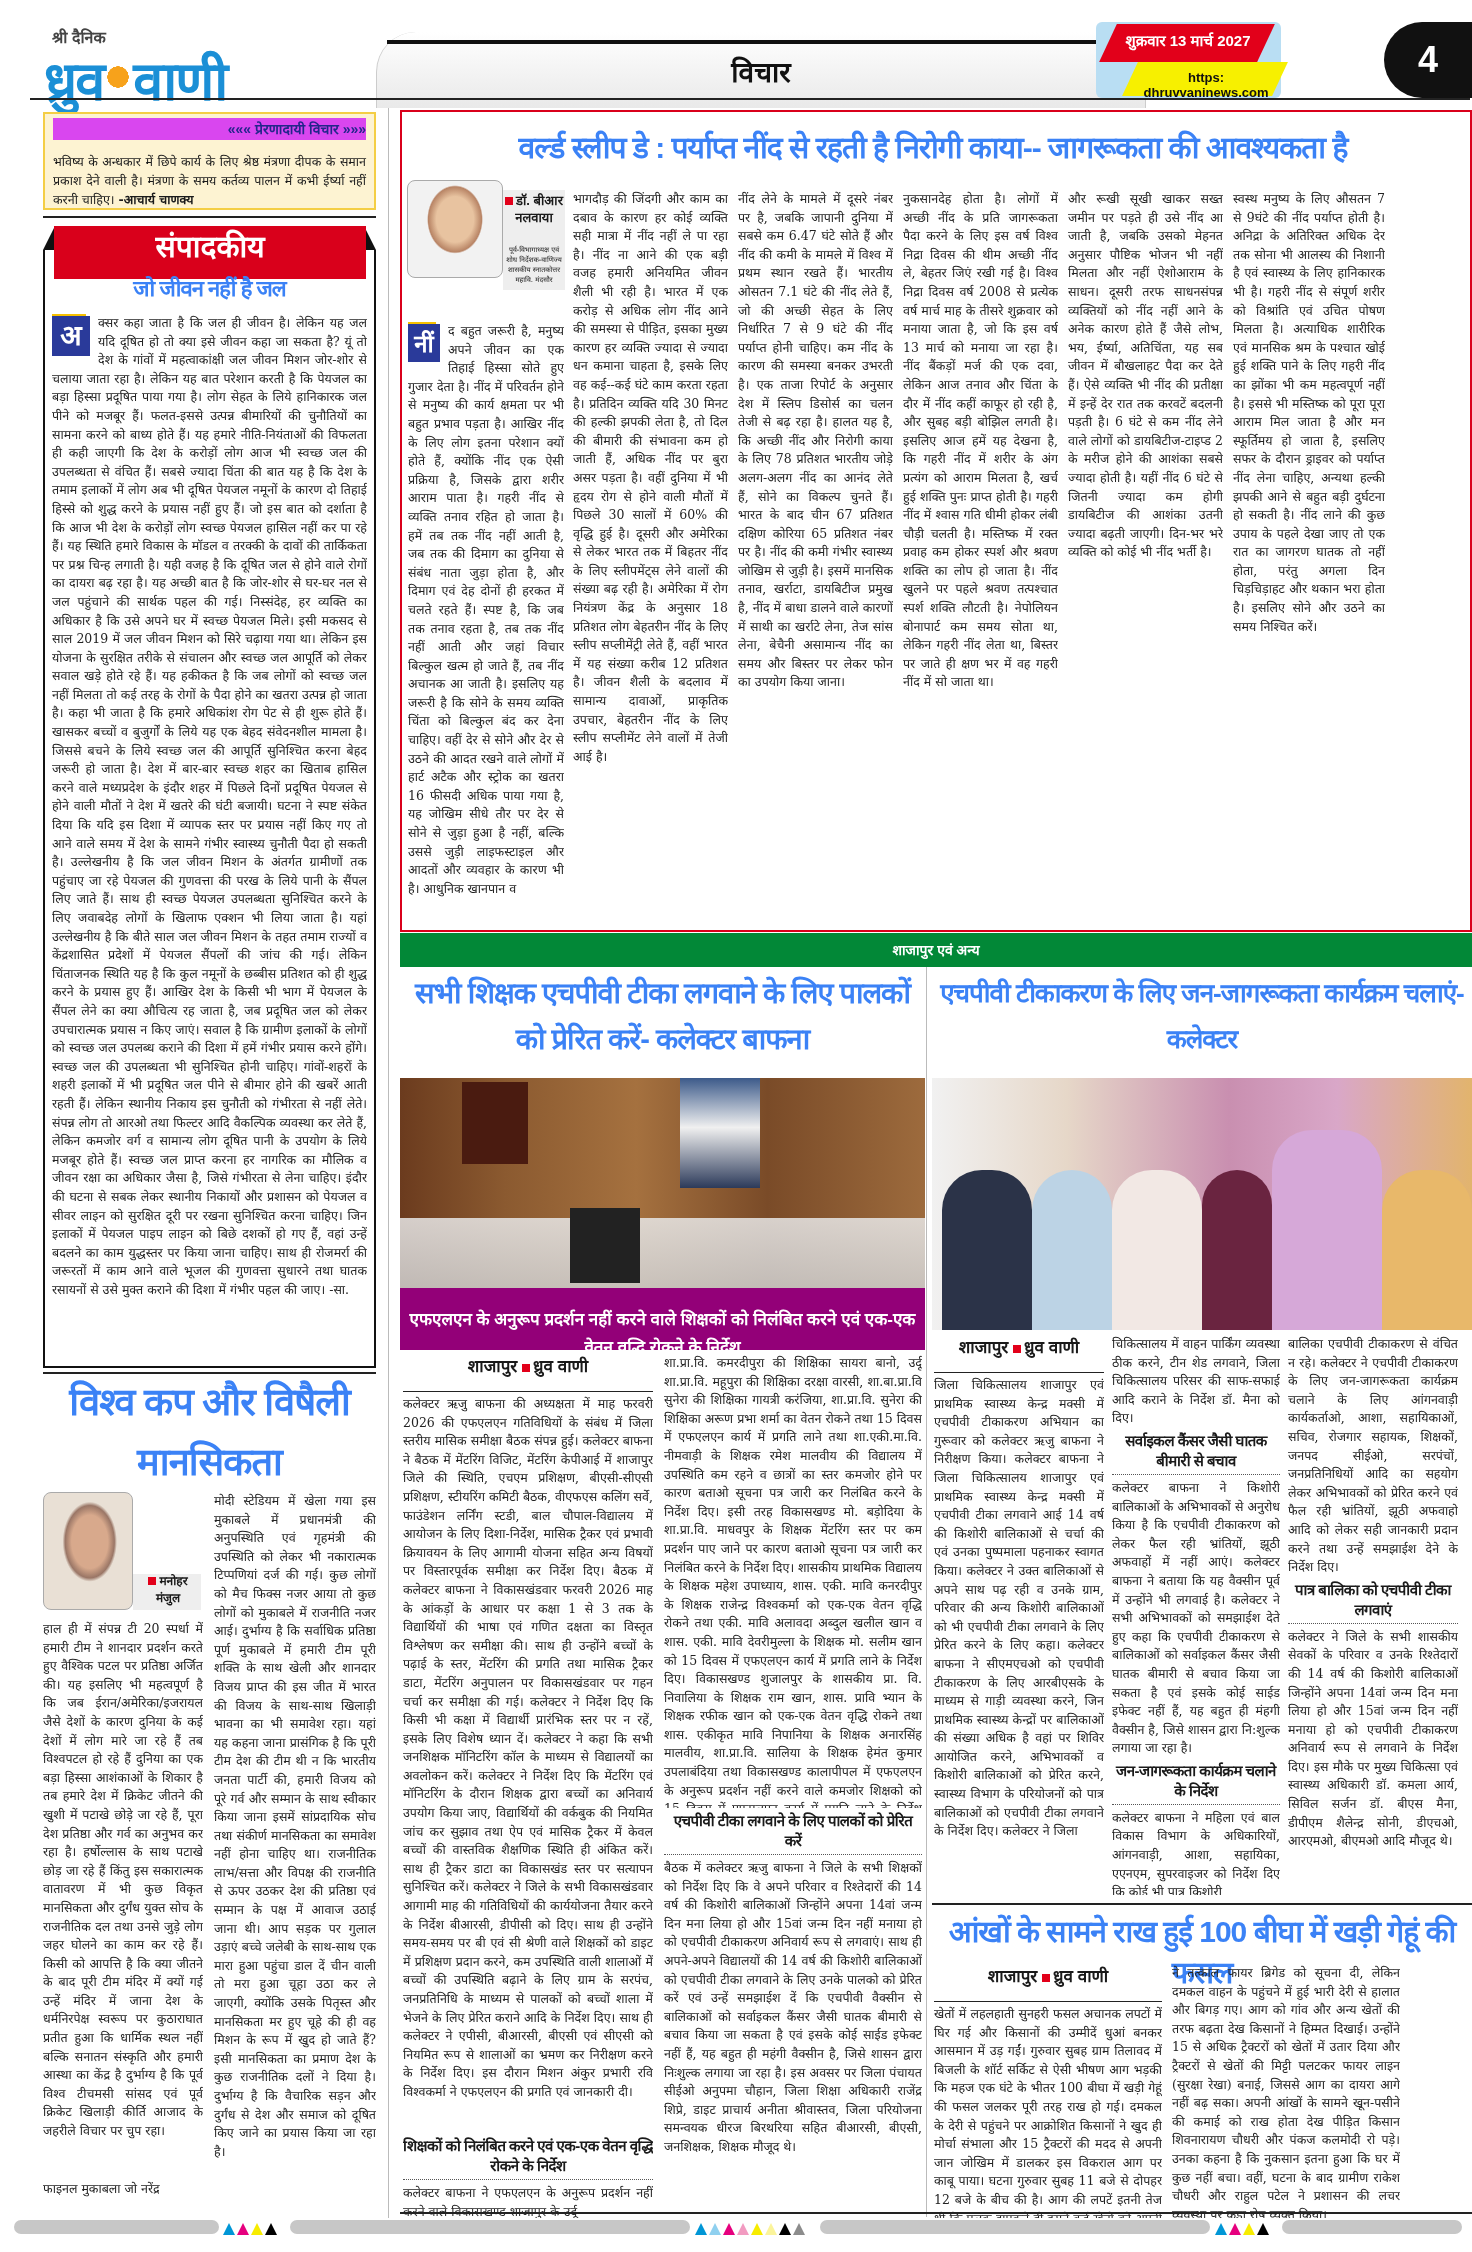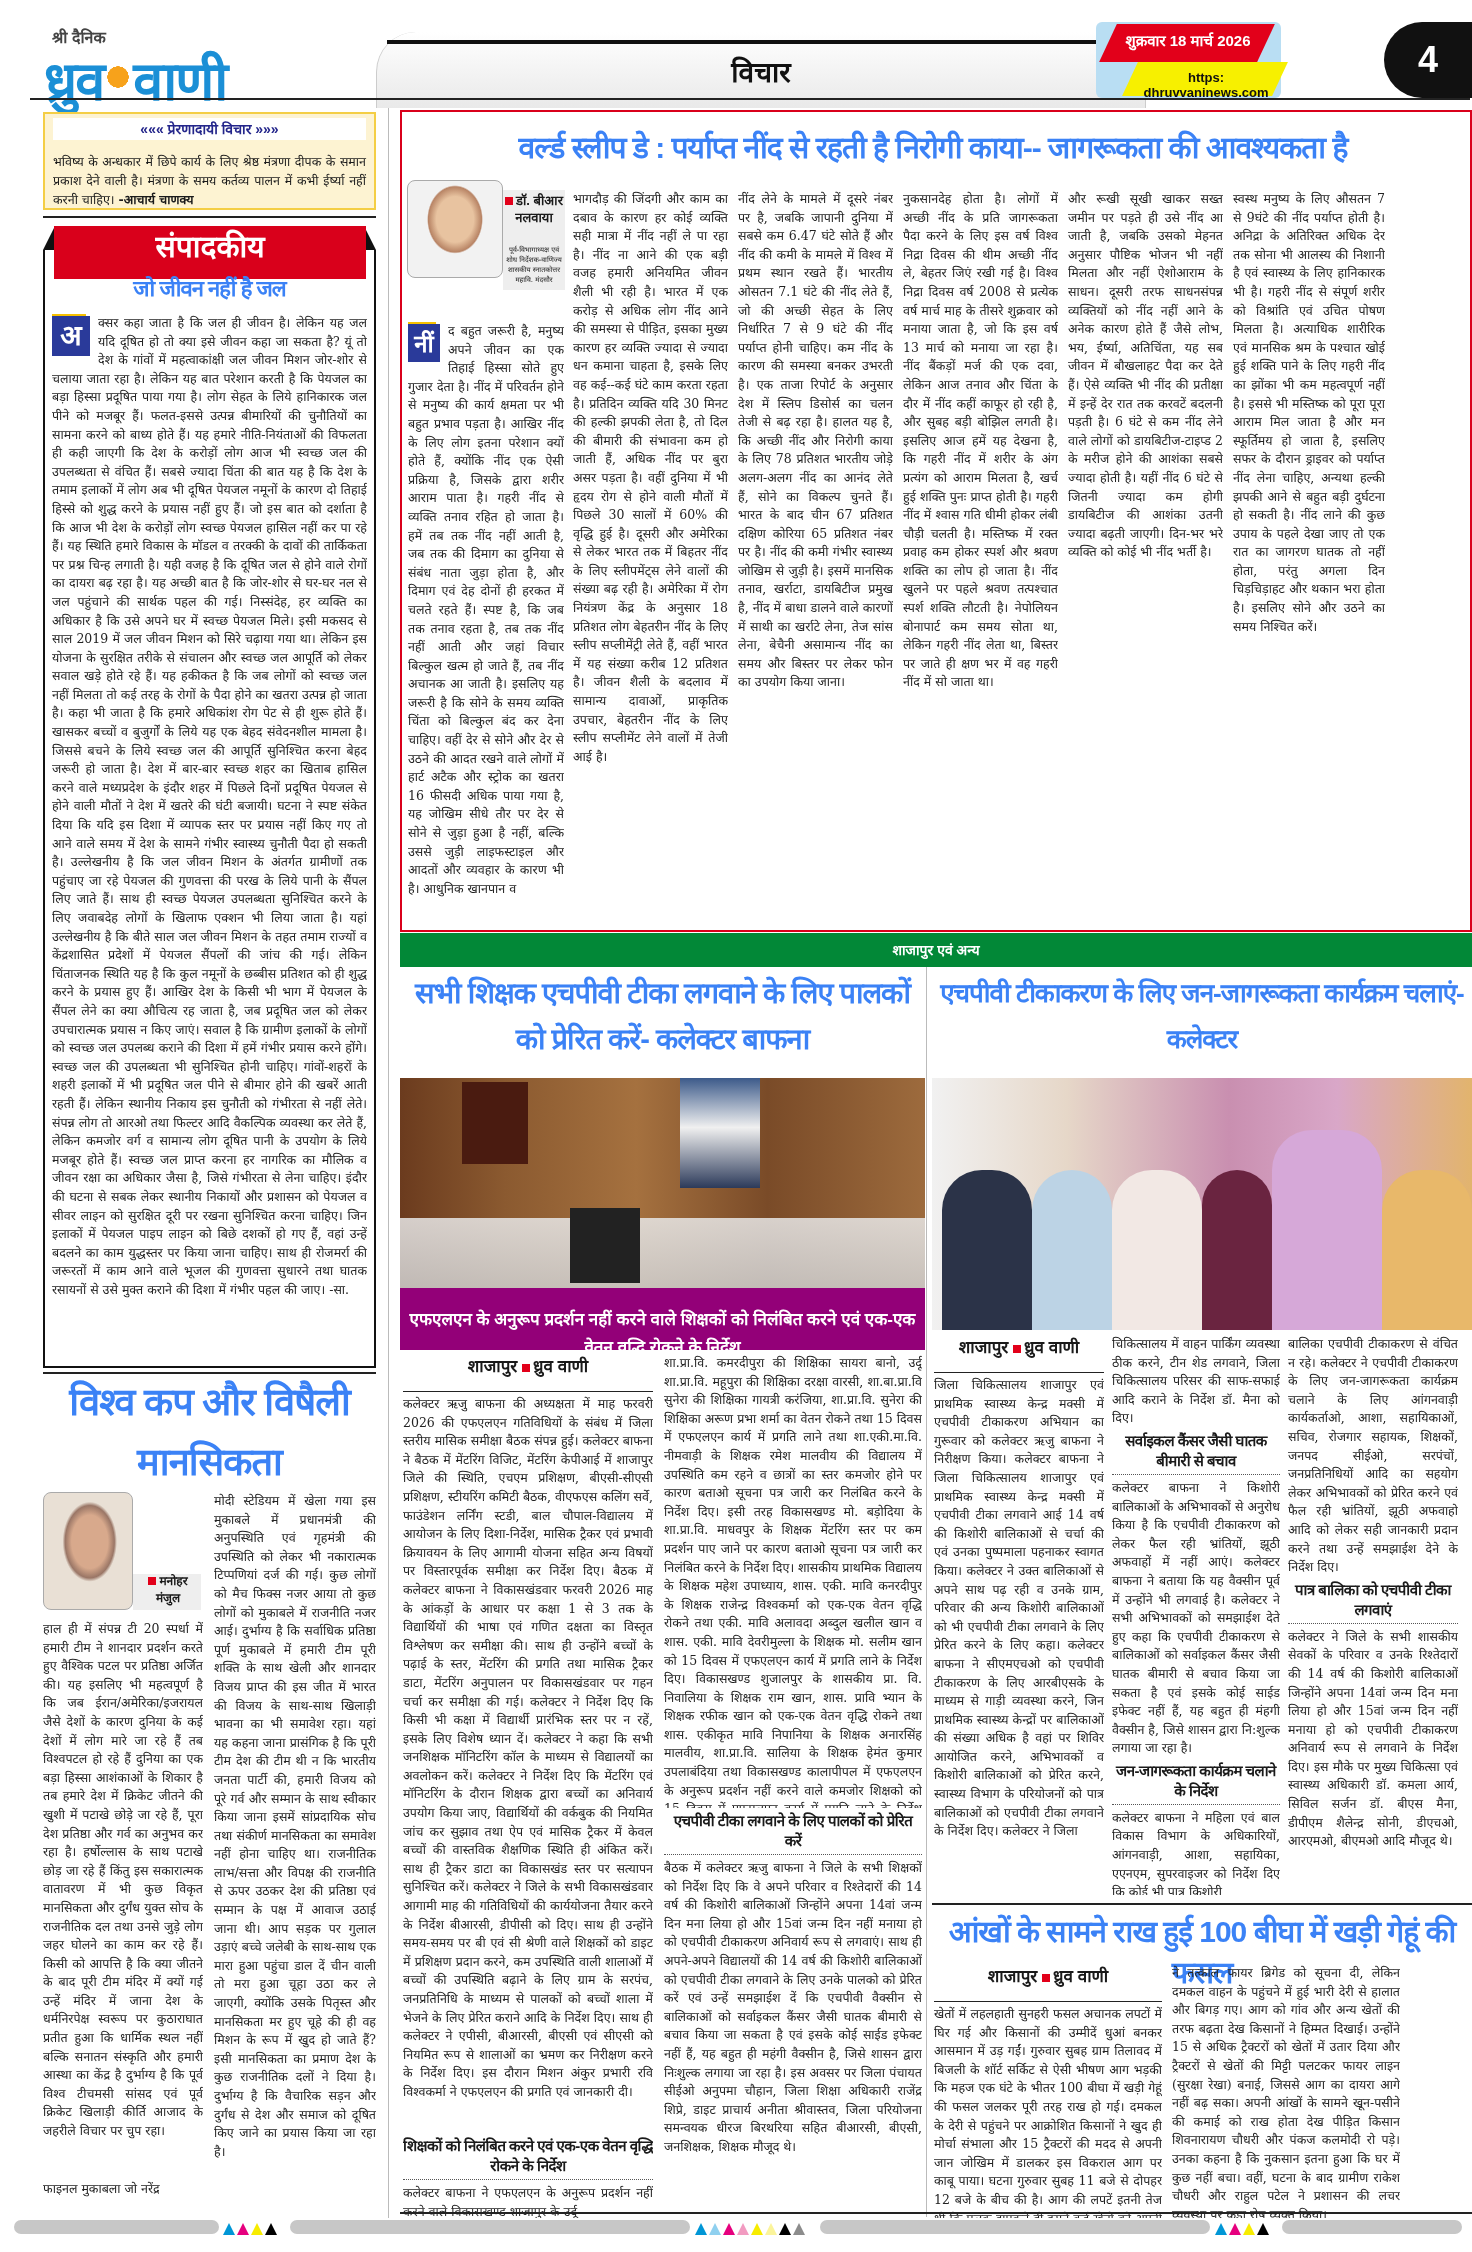--- a/index.html
+++ b/index.html
@@ -18,21 +18,21 @@
 #hdr-tab .title{position:absolute;left:0;right:0;top:20px;text-align:center;font-size:28px;font-family:"Liberation Sans",sans-serif;font-weight:bold;color:#111}
 #hdr-line{left:30px;top:98px;width:1440px;height:2px;background:#222}
 #date-box{left:1096px;top:22px;width:185px;height:76px;background:#b9def3;border-radius:6px}
 #date-red{left:1108px;top:24px;width:158px;height:38px;background:#e2001a;transform:skewX(-25deg);}
 #date-red-t{left:1108px;top:30px;width:160px;text-align:center;color:#fff;font-size:15px;font-family:"Liberation Sans",sans-serif;font-weight:bold}
 #date-yel{left:1130px;top:62px;width:150px;height:34px;background:#f7f000;transform:skewX(-25deg)}
 #date-yel-t{left:1126px;top:70px;width:160px;text-align:center;color:#111;font-size:13px;font-family:"Liberation Sans",sans-serif;font-weight:bold}
 #page-no{left:1384px;top:22px;width:88px;height:76px;background:#111;border-radius:44px 0 0 44px;color:#fff;font-family:"Liberation Sans",sans-serif;font-weight:bold;font-size:36px;text-align:center;line-height:76px}
 
 #quote{left:43px;top:112px;width:333px;height:98px;background:#fdf3d2;border:2px solid #f4ce45}
-#quote .qh{margin:4px 8px 0;background:#ffffff;height:22px;text-align:center;font-size:14px;font-weight:bold;color:#24268b;font-family:"Liberation Sans",sans-serif;line-height:22px}
+#quote .qh{margin:4px 8px 0;background:#d946ef;height:22px;text-align:right;font-size:14px;font-weight:bold;color:#24268b;font-family:"Liberation Sans",sans-serif;line-height:22px}
 #quote .qt{margin:12px 8px;font-size:12.5px;line-height:19px;text-align:justify}
 #quote .qt b{font-weight:bold}
 
 #ed-box{left:43px;top:250px;width:333px;height:1118px;border:2px solid #111;border-top:none}
 #ed-head{left:54px;top:226px;width:312px;height:53px;background:#d9001b;color:#fff;font-family:"Liberation Sans",sans-serif;font-weight:bold;font-size:30px;text-align:center;line-height:42px}
 #ed-tri-l{left:43px;top:226px;width:0;height:0;border-right:12px solid #111;border-top:24px solid transparent}
 #ed-tri-r{left:364px;top:226px;width:0;height:0;border-left:12px solid #111;border-top:24px solid transparent}
 #ed-title{left:43px;top:272px;width:333px;text-align:center;font-size:22px}
 .dropcap{float:left;width:38px;height:40px;background:#2a3a9a;color:#fff;font-size:28px;font-weight:bold;text-align:center;line-height:40px;margin:2px 8px 0 0;box-shadow:-4px -4px 0 #f6c000;font-family:"Liberation Sans",sans-serif}
 
@@ -73,21 +73,21 @@
 <div id="logo" class="abs">
   <span class="shri">श्री दैनिक</span>
   <span class="name"><span>ध्रुव</span><span class="sun"></span><span>वाणी</span></span>
 </div>
 <div id="hdr-tab" class="abs">
   <div class="rule"></div>
   <div class="title">विचार</div>
 </div>
 <div id="date-box" class="abs"></div>
 <div id="date-red" class="abs"></div>
-<div id="date-red-t" class="abs">शुक्रवार 18 मार्च 2026</div>
+<div id="date-red-t" class="abs">शुक्रवार 13 मार्च 2027</div>
 <div id="date-yel" class="abs"></div>
 <div id="date-yel-t" class="abs">https: dhruvvaninews.com</div>
 <div id="page-no" class="abs">4</div>
 <div id="hdr-line" class="abs"></div>
 
 <div id="quote" class="abs">
   <div class="qh">««« प्रेरणादायी विचार »»»</div>
   <div class="qt"><span>भविष्य के अन्धकार में छिपे कार्य के लिए श्रेष्ठ मंत्रणा दीपक के समान प्रकाश देने वाली है। मंत्रणा के समय कर्तव्य पालन में कभी ईर्ष्या नहीं करनी चाहिए। </span><b>-आचार्य चाणक्य</b></div>
 </div>
 <div class="rule-h" style="left:43px;top:216px;width:333px;height:2px"></div>

